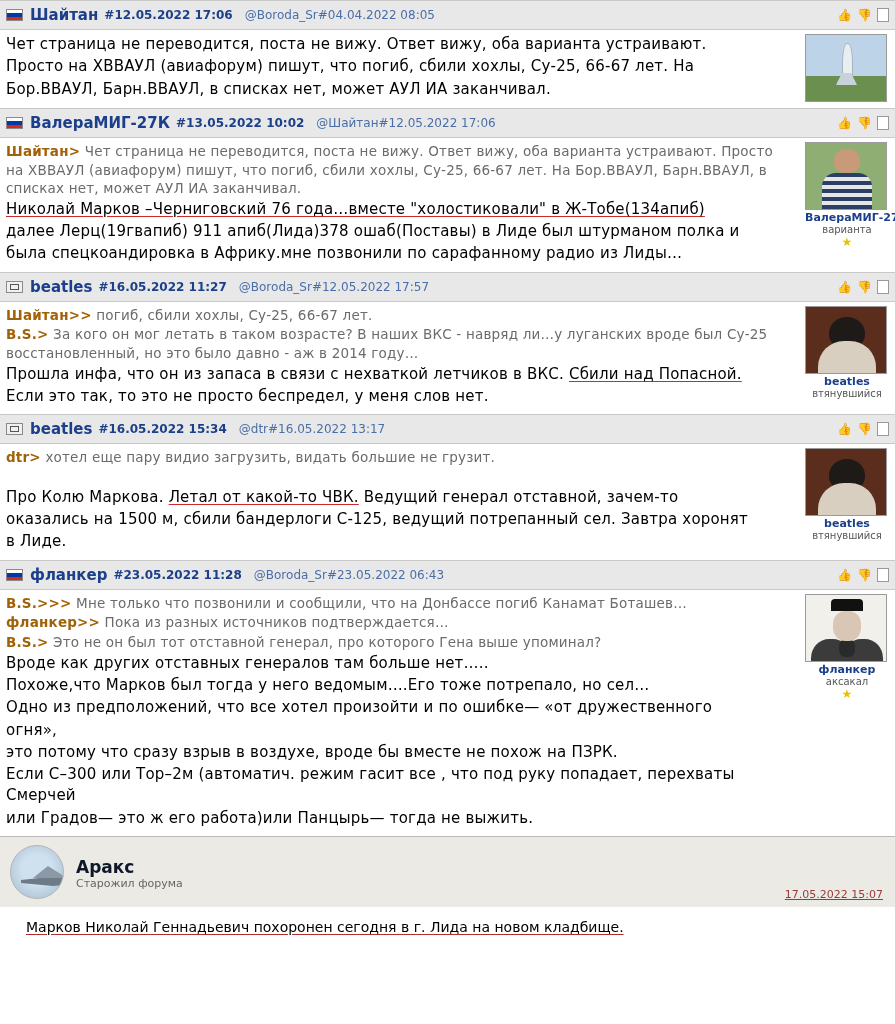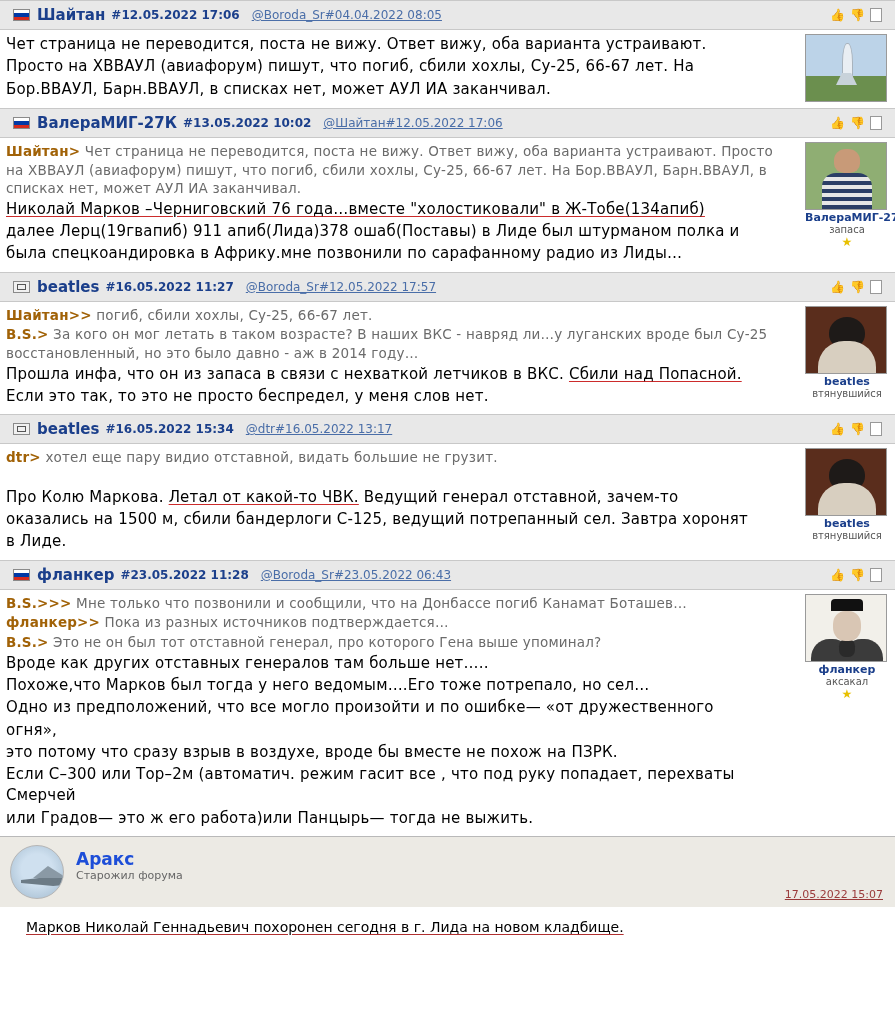--- a/index.html
+++ b/index.html
@@ -19,21 +19,21 @@
   }
   .post {
     border-top: 1px solid #c8c8c8;
     border-bottom: 1px solid #c8c8c8;
     margin: 0 0 -1px 0;
   }
   .post-header {
     background: #e8e8e8;
     display: flex;
     align-items: center;
-    padding: 3px 13px;
+    padding: 3px 6px;
     border-bottom: 1px solid #c8c8c8;
     height: 22px;
     box-sizing: content-box;
   }
   .flag {
     width: 17px;
     height: 12px;
     margin-right: 7px;
     flex: 0 0 auto;
     border: 1px solid #8a8a8a;
@@ -64,21 +64,20 @@
     font-weight: bold;
     color: #1b3f8b;
     font-size: 12px;
     white-space: nowrap;
   }
   .reply-to {
     color: #4a6ea8;
     font-size: 12px;
     margin-left: 12px;
     white-space: nowrap;
-    text-decoration: underline;
   }
   .header-spacer { flex: 1 1 auto; }
   .hdr-icons {
     display: flex;
     align-items: center;
     gap: 6px;
     margin-left: 8px;
   }
   .ico {
     width: 14px; height: 14px;
@@ -214,22 +213,23 @@
     border-radius: 50%;
     overflow: hidden;
     position: relative;
     flex: 0 0 auto;
     border: 1px solid #b5b5b5;
   }
   .alt-meta { margin-left: 12px; padding-top: 4px; }
   .alt-name {
     font-size: 17px;
     font-weight: bold;
-    color: #1d4ed8;
+    color: #0f172a;
     line-height: 20px;
+    margin-top: 8px;
   }
   .alt-rank {
     font-size: 11px;
     color: #666;
     line-height: 14px;
   }
   .alt-date {
     position: absolute;
     right: 12px;
     bottom: 6px;
@@ -292,21 +292,21 @@
         <div class="quote para">
           <b>Шайтан&gt;</b><span> Чет страница не переводится, поста не вижу. Ответ вижу, оба варианта устраивают. Просто на ХВВАУЛ (авиафорум) пишут, что погиб, сбили хохлы, Су-25, 66-67 лет. На Бор.ВВАУЛ, Барн.ВВАУЛ, в списках нет, может АУЛ ИА заканчивал.</span>
         </div>
         <div class="para underline-red">Николай Марков –Черниговский 76 года…вместе "холостиковали" в Ж-Тобе(134апиб)</div>
         <div class="para">далее Лерц(19гвапиб) 911 апиб(Лида)378 ошаб(Поставы) в Лиде был штурманом полка и</div>
         <div class="para">была спецкоандировка в Африку.мне позвонили по сарафанному радио из Лиды…</div>
       </div>
       <div class="avatar-box">
         <div class="avatar-img scene-man"></div>
         <div class="av-name">ВалераМИГ-27К</div>
-        <div class="av-rank">запаса</div>
+        <div class="av-rank">варианта</div>
         <div class="av-star">★</div>
       </div>
     </div>
   </div>
 
   <div class="post">
     <div class="post-header">
       <span class="flag flag-sq"></span>
       <span class="author">beatles</span>
       <span class="post-id">#16.05.2022 11:27</span>
@@ -348,21 +348,21 @@
       <span class="header-spacer"></span>
       <span class="hdr-icons">
         <span class="ico ico-up">👍</span>
         <span class="ico ico-down">👎</span>
         <span class="ico ico-doc"></span>
       </span>
     </div>
     <div class="post-body">
       <div class="post-text">
         <div class="quote para">
-          <b>dtr&gt;</b><span> хотел еще пару видио отставной, видать большие не грузит.</span>
+          <b>dtr&gt;</b><span> хотел еще пару видио загрузить, видать большие не грузит.</span>
         </div>
         <div class="para" style="height:18px"></div>
         <div class="para">
           <span>Про Колю Маркова. </span><span class="underline-red">Летал от какой-то ЧВК.</span><span> Ведущий генерал отставной, зачем-то</span>
         </div>
         <div class="para">оказались на 1500 м, сбили бандерлоги С-125, ведущий потрепанный сел. Завтра хоронят</div>
         <div class="para">в Лиде.</div>
       </div>
       <div class="avatar-box">
         <div class="avatar-img scene-gorilla"></div>
@@ -391,21 +391,21 @@
           <b>B.S.&gt;&gt;&gt;</b><span> Мне только что позвонили и сообщили, что на Донбассе погиб Канамат Боташев…</span>
         </div>
         <div class="quote para">
           <b>фланкер&gt;&gt;</b><span> Пока из разных источников подтверждается…</span>
         </div>
         <div class="quote para">
           <b>B.S.&gt;</b><span> Это не он был тот отставной генерал, про которого Гена выше упоминал?</span>
         </div>
         <div class="para">Вроде как других отставных генералов там больше нет…..</div>
         <div class="para">Похоже,что Марков был тогда у него ведомым….Его тоже потрепало, но сел…</div>
-        <div class="para">Одно из предположений, что все могло произойти и по ошибке— «от дружественного</div>
+        <div class="para">Одно из предположений, что все хотел произойти и по ошибке— «от дружественного</div>
         <div class="para">огня»,</div>
         <div class="para">это потому что сразу взрыв в воздухе, вроде бы вместе не похож на ПЗРК.</div>
         <div class="para">Если С–300 или Тор–2м (автоматич. режим гасит все , что под руку попадает, перехваты Смерчей</div>
         <div class="para">или Градов— это ж его работа)или Панцырь— тогда не выжить.</div>
       </div>
       <div class="avatar-box">
         <div class="avatar-img scene-chaplin"></div>
         <div class="av-name">фланкер</div>
         <div class="av-rank">аксакал</div>
         <div class="av-star">★</div>

